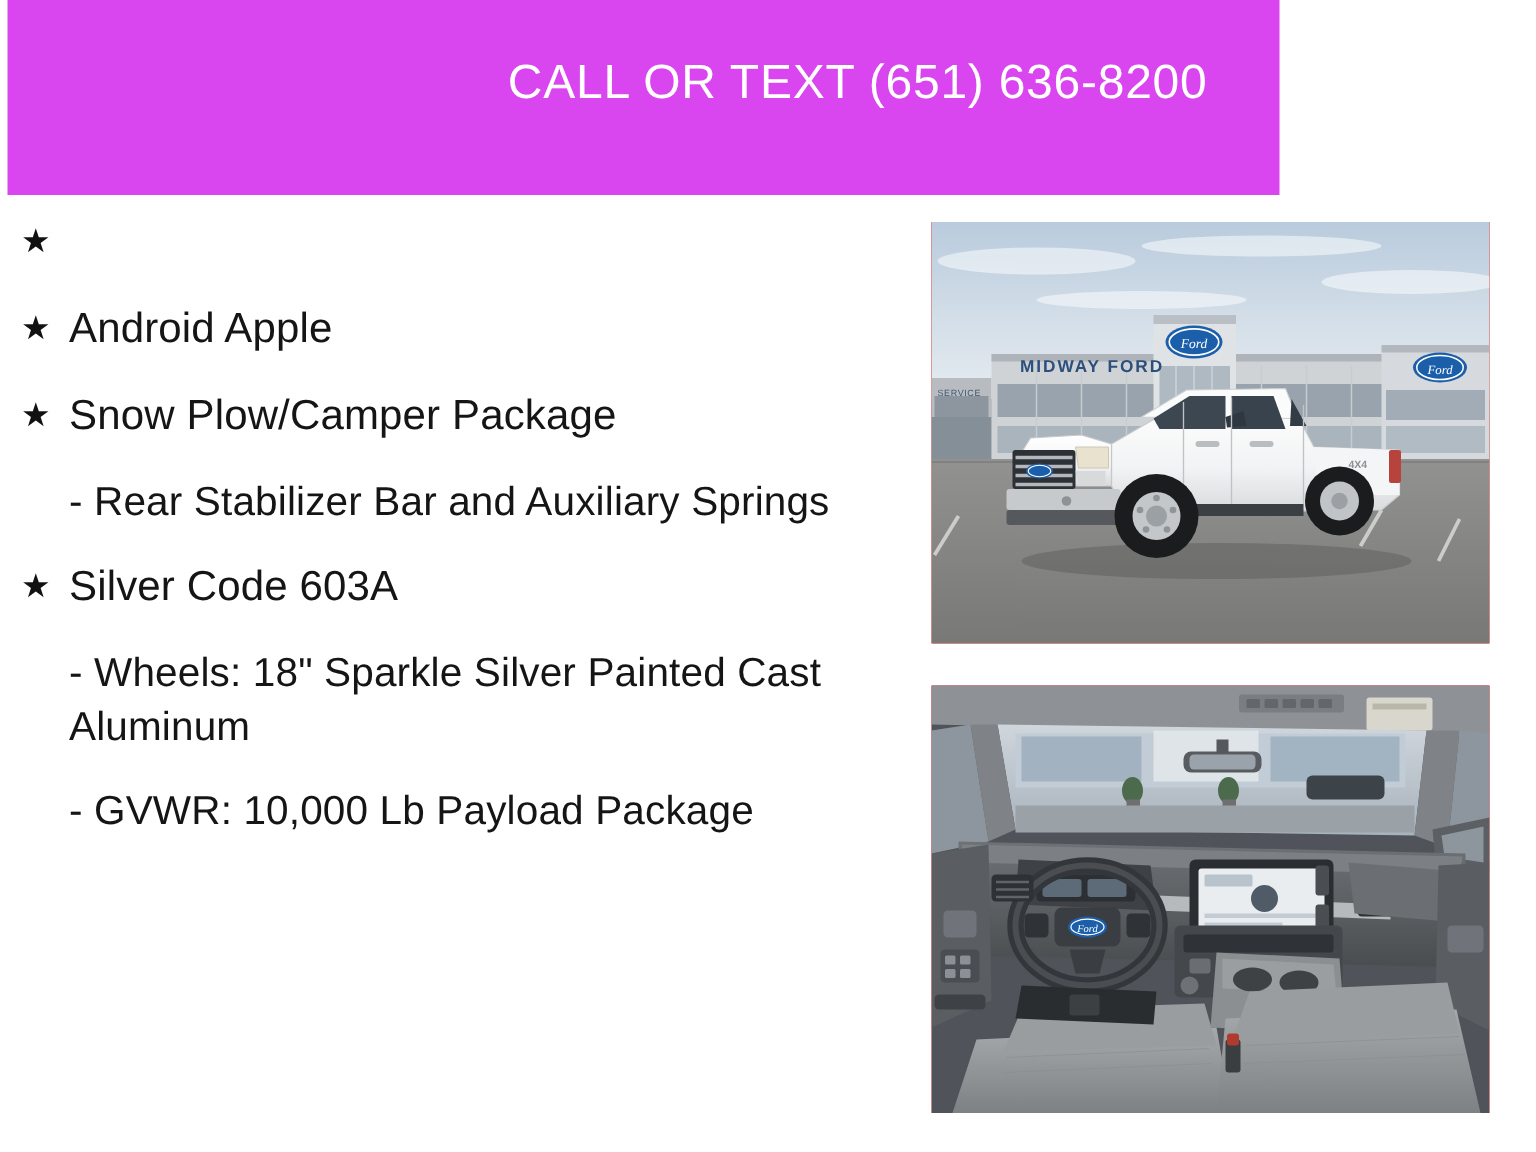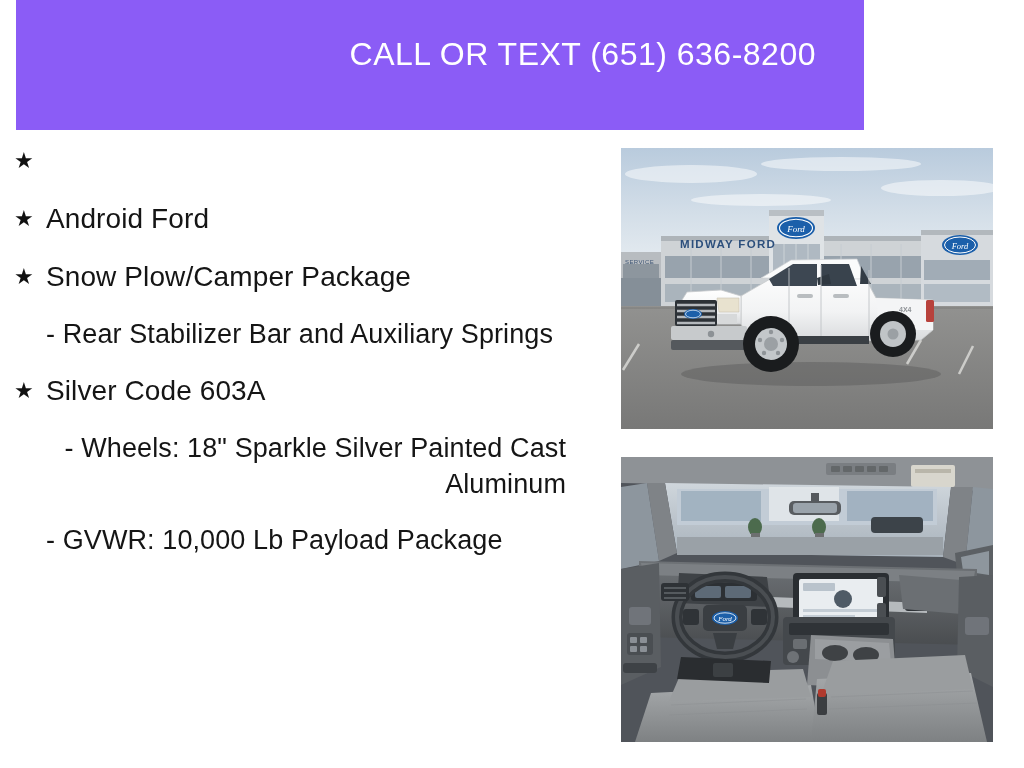--- a/index.html
+++ b/index.html
@@ -16,24 +16,24 @@
   #page {
     position: relative;
     width: 1024px;
     height: 768px;
     background: #ffffff;
   }
 
   
   #header-bar {
     position: absolute;
-    left: 16px; top: 0;
+    left: 5px; top: 0;
     width: 848px;
     height: 130px;
-    background: #8b5cf6;
+    background: #d946ef;
     display: flex;
     align-items: center;
     justify-content: flex-end;
   }
   #header-phone {
     color: #ffffff;
     font-size: 32px;
     font-weight: 400;
     letter-spacing: 0.5px;
     white-space: nowrap;
@@ -75,21 +75,20 @@
     font-weight: 400;
     letter-spacing: 0.1px;
     max-width: 530px;
   }
 
   
   .sub-row {
     display: flex;
     align-items: flex-start;
     margin-bottom: 20px;
-    text-align: right;
   }
   .sub-spacer {
     width: 34px;
     flex: 0 0 34px;
   }
   .sub-text {
     font-size: 27px;
     line-height: 36px;
     color: #151515;
     font-weight: 400;
@@ -127,21 +126,21 @@
   </div>
 
   <div id="feature-list">
 
     <div class="feature-row">
       <span class="bullet-star">★</span>
     </div>
 
     <div class="feature-row">
       <span class="bullet-star">★</span>
-      <span class="feature-text">Android Ford</span>
+      <span class="feature-text">Android Apple</span>
     </div>
 
     <div class="feature-row">
       <span class="bullet-star">★</span>
       <span class="feature-text">Snow Plow/Camper Package</span>
     </div>
 
     <div class="sub-row">
       <span class="sub-spacer"></span>
       <span class="sub-text">- Rear Stabilizer Bar and Auxiliary Springs</span>

